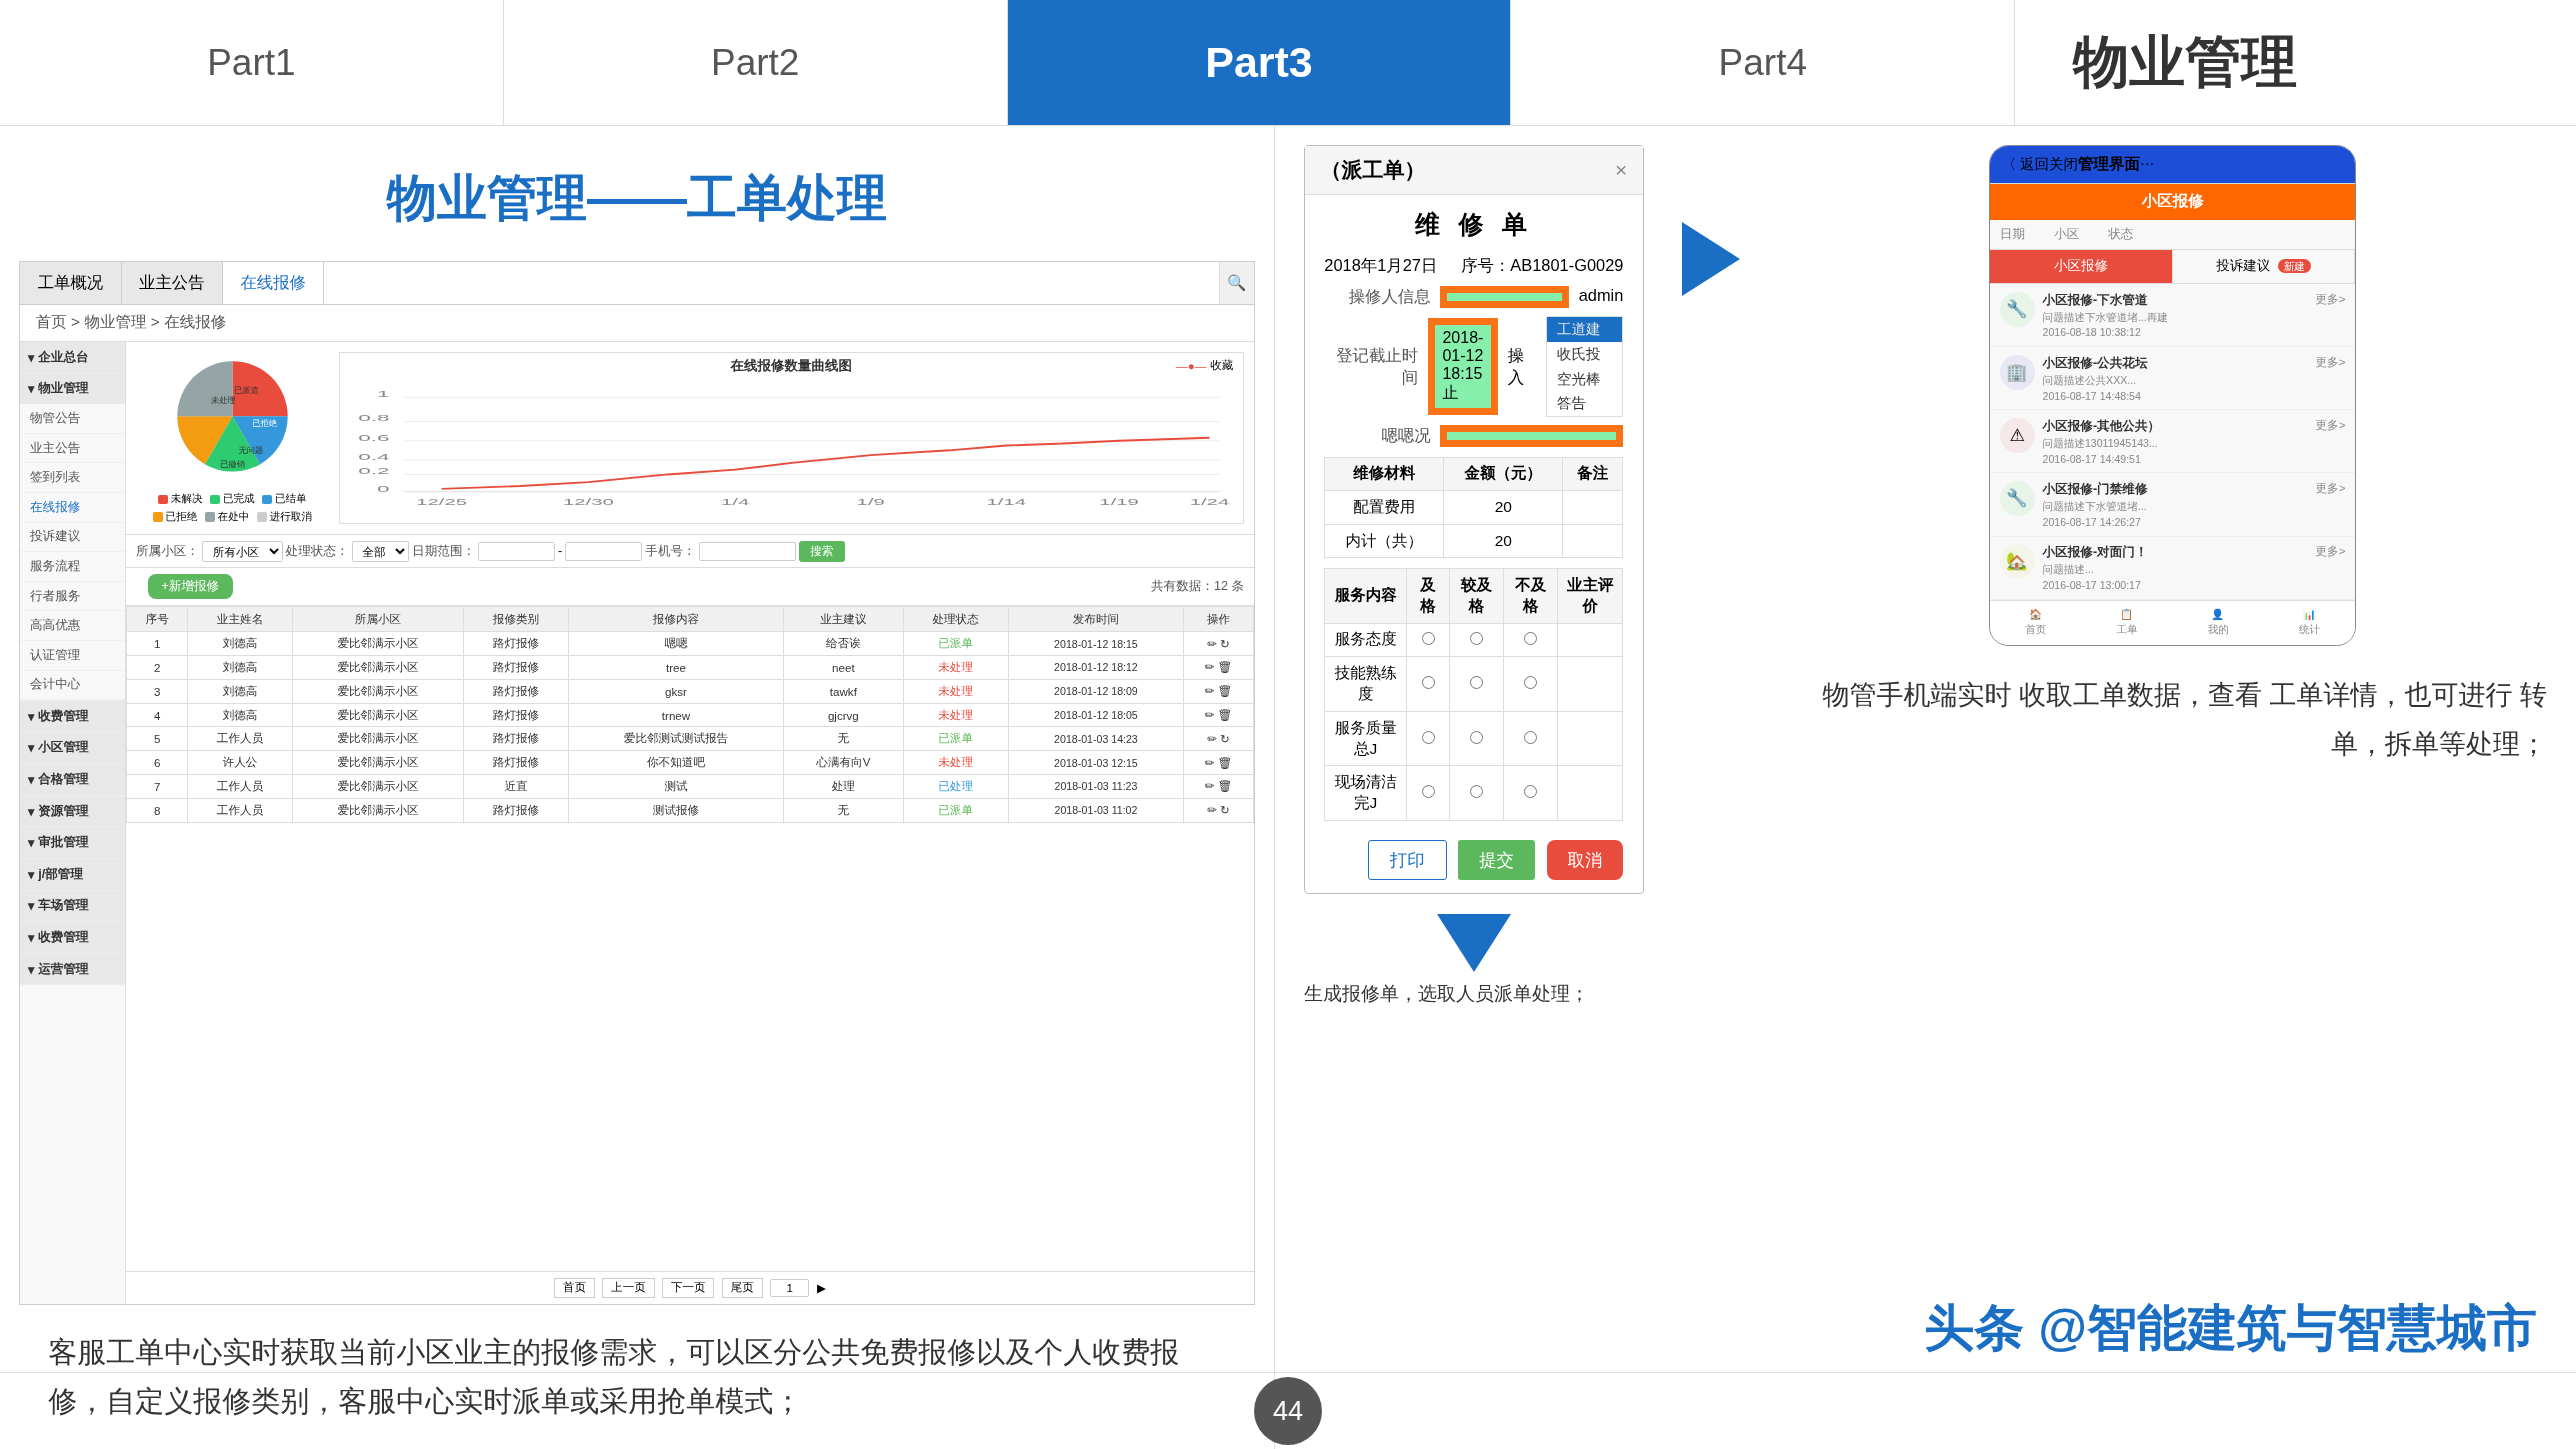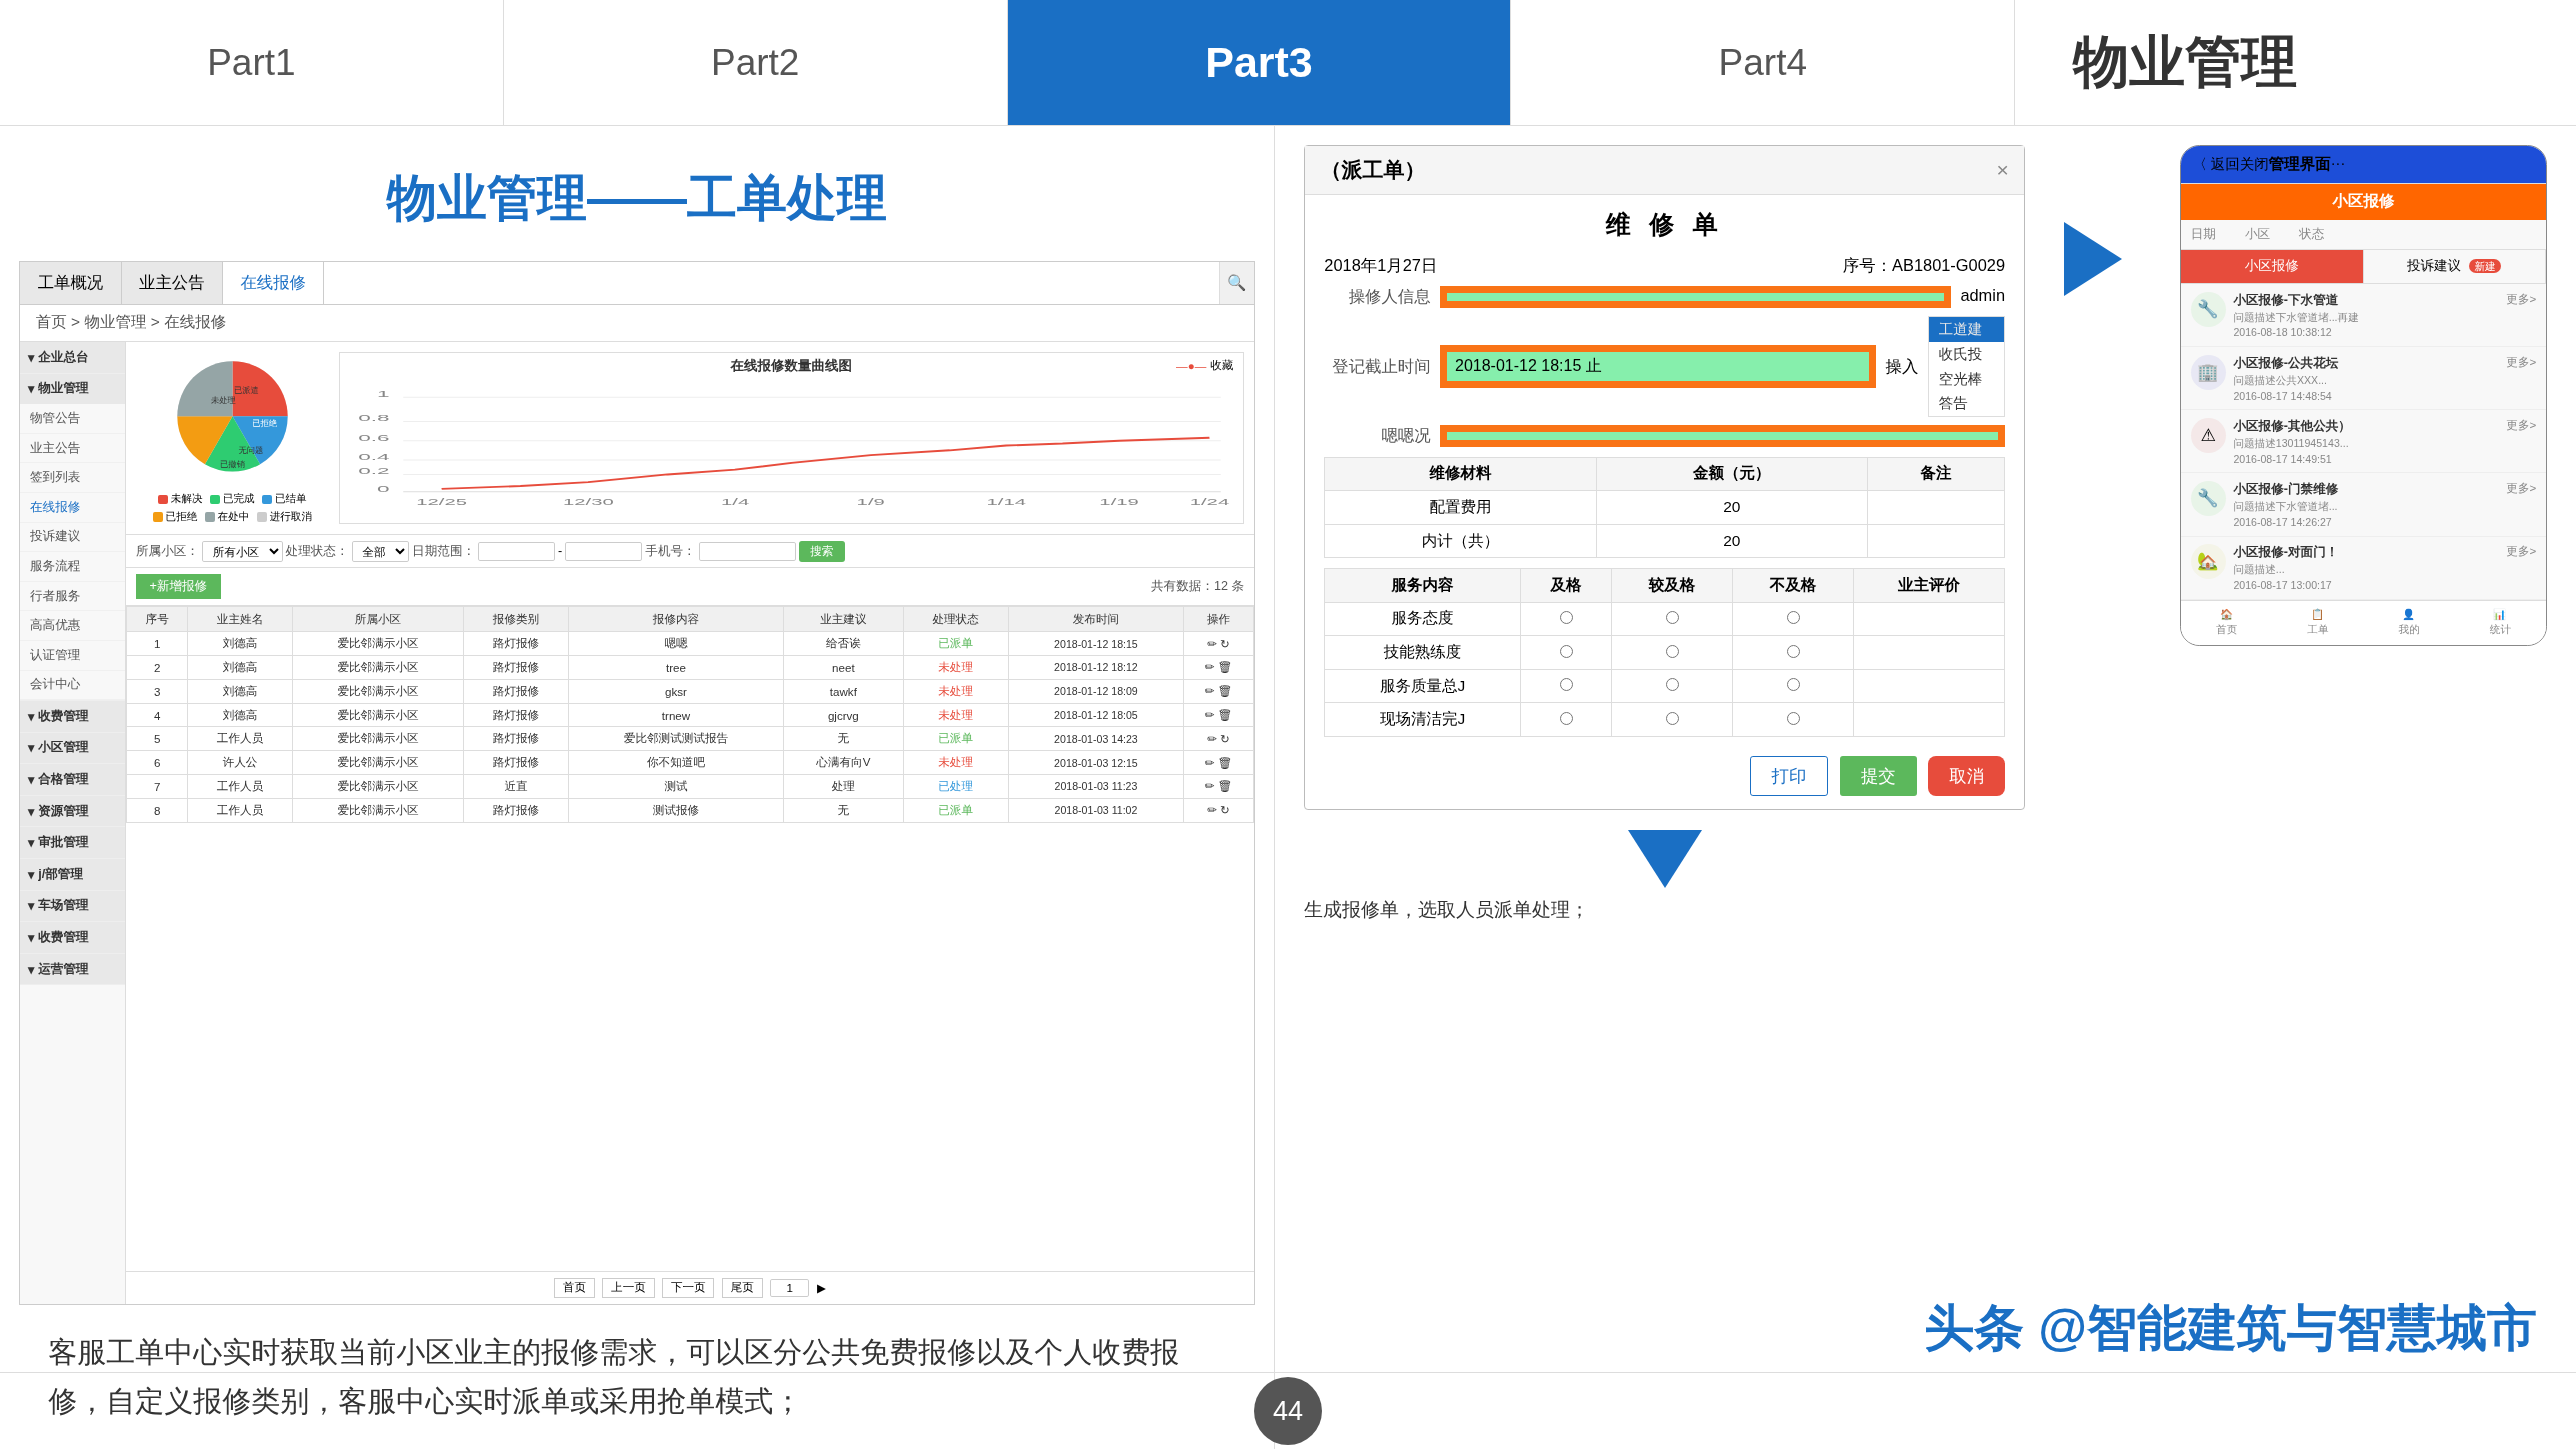--- a/index.html
+++ b/index.html
@@ -226,22 +226,23 @@
       justify-content: space-between;
       border-bottom: 1px solid #ddd;
     }
 
     .wo-add-btn {
       background: #5cb85c;
       color: #fff;
       border: none;
       padding: 3.9px 13.5px;
       font-size: 12.6px;
-      border-radius: 0;
+      border-radius: 8px;
       cursor: pointer;
+      margin-left: 12px;
     }
 
     .wo-count {
       font-size: 12.6px;
       color: #555;
     }
 
     
     .wo-table {
       width: 100%;
@@ -1176,20 +1177,24 @@
             </div>
 
           <div class="mobile-bottom-bar">
             <div class="mobile-bottom-icon">🏠<span>首页</span></div>
             <div class="mobile-bottom-icon">📋<span>工单</span></div>
             <div class="mobile-bottom-icon">👤<span>我的</span></div>
             <div class="mobile-bottom-icon">📊<span>统计</span></div>
           </div>
         </div>
 
+        <div class="right-desc">物管手机端实时
+收取工单数据，查看
+工单详情，也可进行
+转单，拆单等处理；</div>
       </div>
     </div>
 
   </div>
 </div>
 
 <div class="brand-watermark">头条 @智能建筑与智慧城市</div>
 
 <div class="footer">
   <div class="page-number">44</div>

